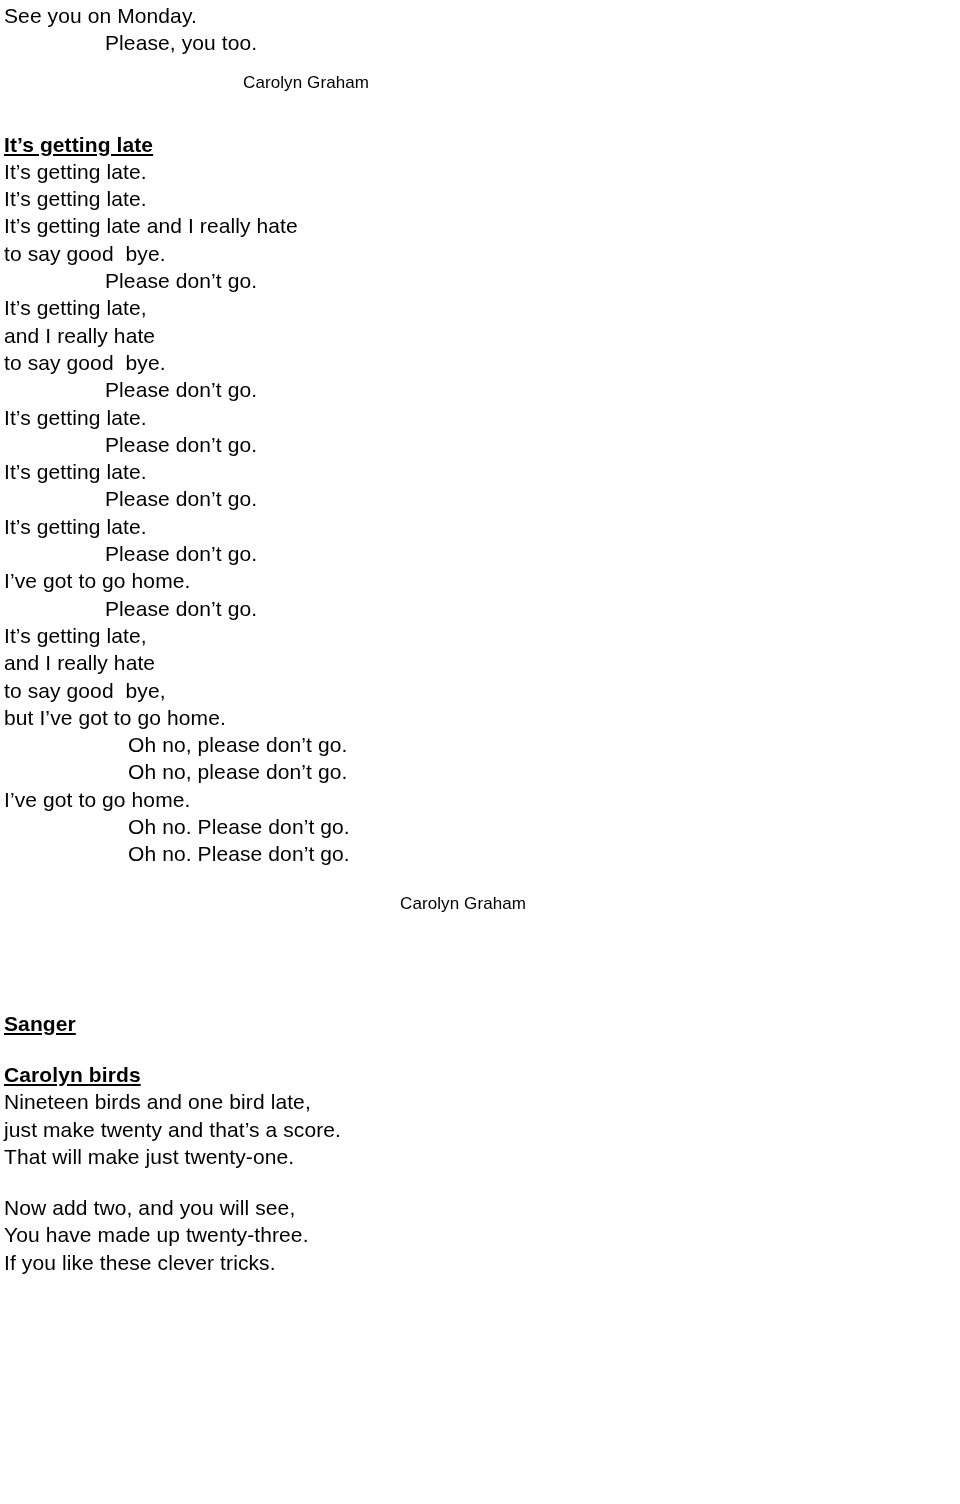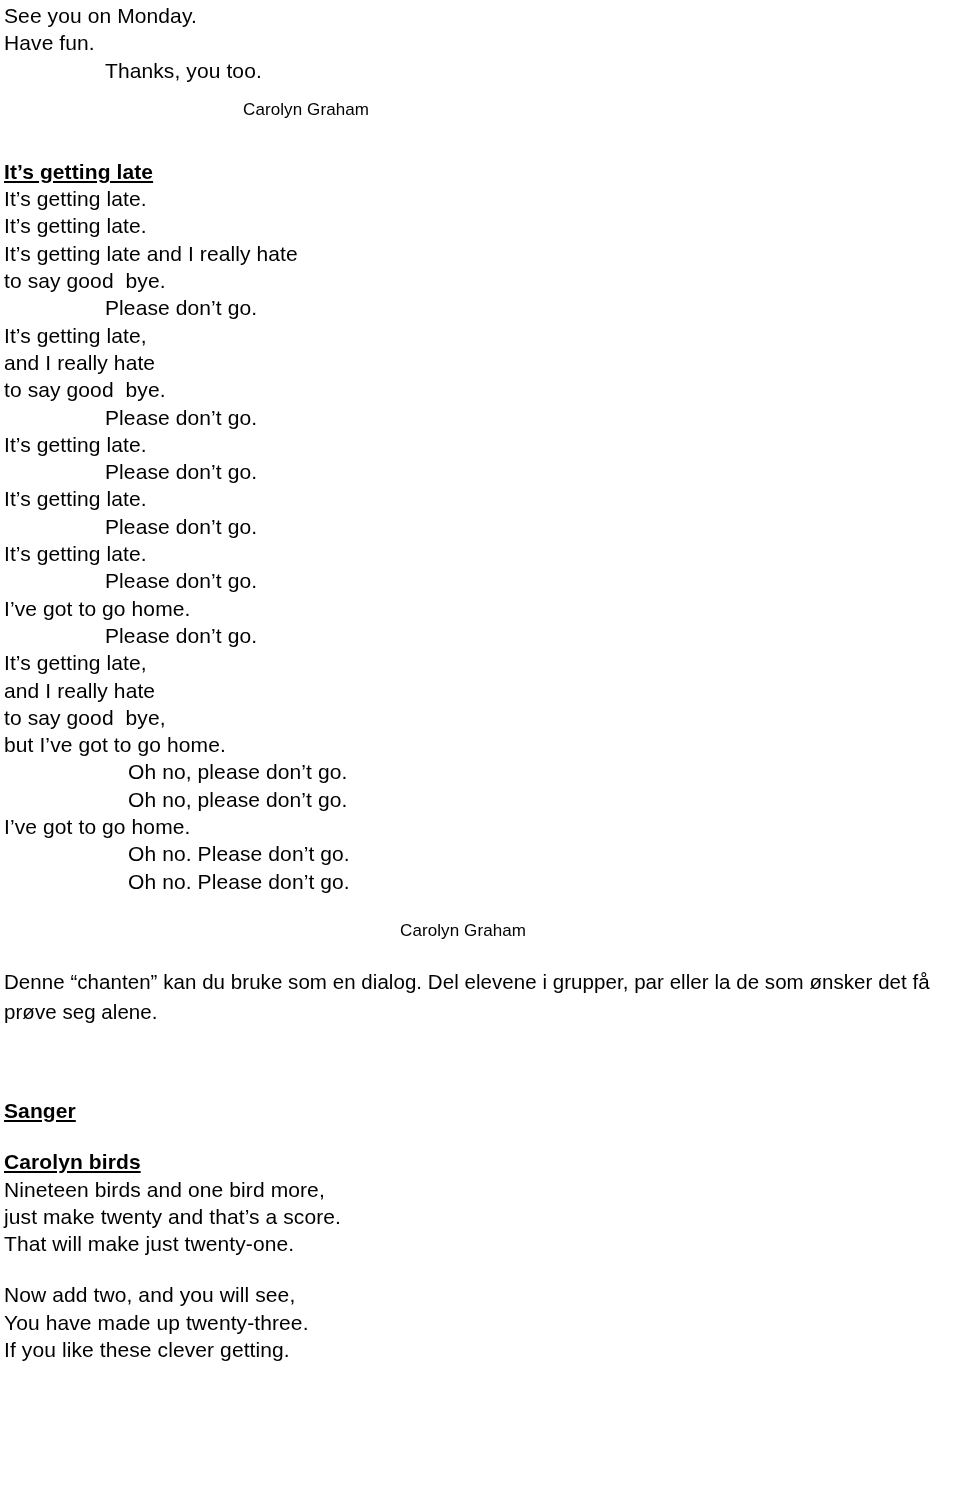--- a/index.html
+++ b/index.html
@@ -51,22 +51,21 @@
   .gap-l  { height: 36px; }
   .gap-xxl { height: 70px; }
 </style>
 </head>
 <body>
 
 <div class="page">
 
   <div>
     <div class="line">See you on Monday.</div>
-    <div class="line">Have fun.</div>
-    <div class="line indent-1">Thanks, you too.</div>
+    <div class="line indent-1">Please, you too.</div>
   </div>
 
   <div class="gap-s"></div>
 
   <div class="line attrib attrib-1">Carolyn Graham</div>
 
   <div class="gap-l"></div>
 
   <div class="line bold">It’s getting late</div>
 
@@ -98,37 +97,36 @@
     <div class="line indent-2">Oh no. Please don’t go.</div>
     <div class="line indent-2">Oh no. Please don’t go.</div>
   </div>
 
   <div class="gap-m"></div>
 
   <div class="line attrib attrib-2">Carolyn Graham</div>
 
   <div class="gap-m"></div>
 
-  <div class="para">Denne “chanten” kan du bruke som en dialog. Del elevene i grupper, par eller la de som ønsker det få prøve seg alene.</div>
 
   <div class="gap-xxl"></div>
 
   <div class="line bold">Sanger</div>
 
   <div class="gap-m"></div>
 
   <div class="line bold">Carolyn birds</div>
 
   <div>
-    <div class="line">Nineteen birds and one bird more,</div>
+    <div class="line">Nineteen birds and one bird late,</div>
     <div class="line">just make twenty and that’s a score.</div>
     <div class="line">That will make just twenty-one.</div>
   </div>
 
   <div class="gap-m"></div>
 
   <div>
     <div class="line">Now add two, and you will see,</div>
     <div class="line">You have made up twenty-three.</div>
-    <div class="line">If you like these clever getting.</div>
+    <div class="line">If you like these clever tricks.</div>
   </div>
 
 </div>
 
 </body></html>

